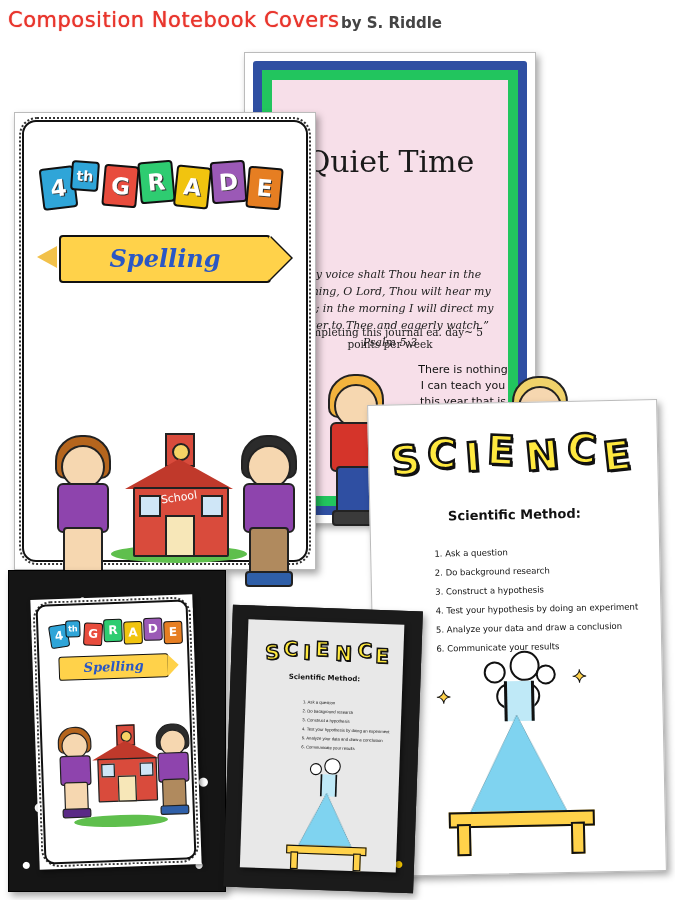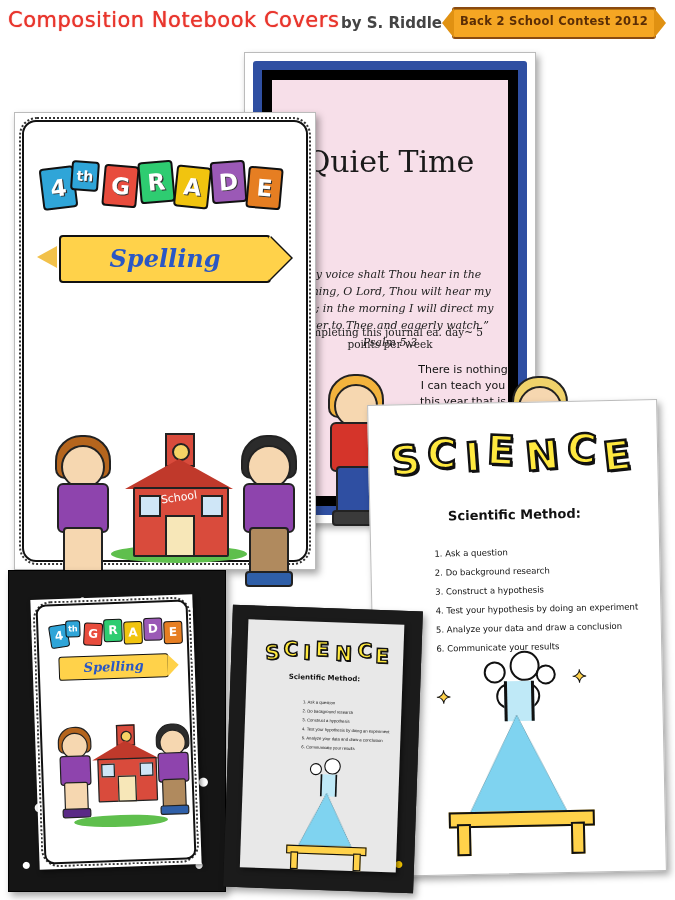--- a/index.html
+++ b/index.html
@@ -92,21 +92,21 @@
   .kid .hair{position:absolute;width:52px;height:40px;border-radius:26px 26px 10px 10px;left:4px;top:4px;border:2px solid #222;}
   .kid .torso{position:absolute;left:6px;top:52px;width:48px;height:46px;border:2px solid #222;border-radius:6px;}
   .kid .legs{position:absolute;left:12px;top:96px;width:36px;height:46px;border:2px solid #222;border-radius:4px;}
   .kid .shoes{position:absolute;left:8px;top:140px;width:44px;height:12px;border:2px solid #222;border-radius:4px;background:#5a2a86;}
   #girl{left:36px;top:318px;width:66px;height:156px;}
   #boy{left:222px;top:318px;width:66px;height:156px;}
 
   
   #quiet{left:244px;top:52px;width:290px;height:470px;border:1px solid #bbb;}
   .qt-frame{position:absolute;inset:8px;background:#2f4fa2;border-radius:3px;}
-  .qt-frame2{position:absolute;inset:9px;background:#000000;}
+  .qt-frame2{position:absolute;inset:9px;background:#22c55e;}
   .qt-inner{position:absolute;inset:10px;background:#f7dfe9;}
   .qt-title{
     position:absolute;left:0;right:0;top:62px;text-align:center;
     font-family:"DejaVu Serif", serif;font-size:30px;color:#1a1a1a;line-height:1.35;
   }
   .qt-verse{
     position:absolute;left:14px;right:14px;top:186px;
     font-family:"DejaVu Serif", serif;font-style:italic;font-size:11px;color:#222;
     line-height:1.55;text-align:center;
   }
@@ -200,23 +200,20 @@
   .mini-flask{position:absolute;left:38px;top:138px;width:90px;height:100px;}
 </style>
 </head>
 <body>
 
 <div class="stage">
 
   <div class="hdr">
     <div class="hdr-title">Composition Notebook Covers</div>
     <div class="hdr-by">by S. Riddle</div>
-    <div class="ribbon">
-      <div class="lbl">Back 2 School Contest 2012</div>
-    </div>
   </div>
 
   <div class="card shadow" id="quiet">
     <div class="qt-frame">
       <div class="qt-frame2">
         <div class="qt-inner">
 
           <div class="qt-title">
             <div>Quiet Time</div>
           </div>

